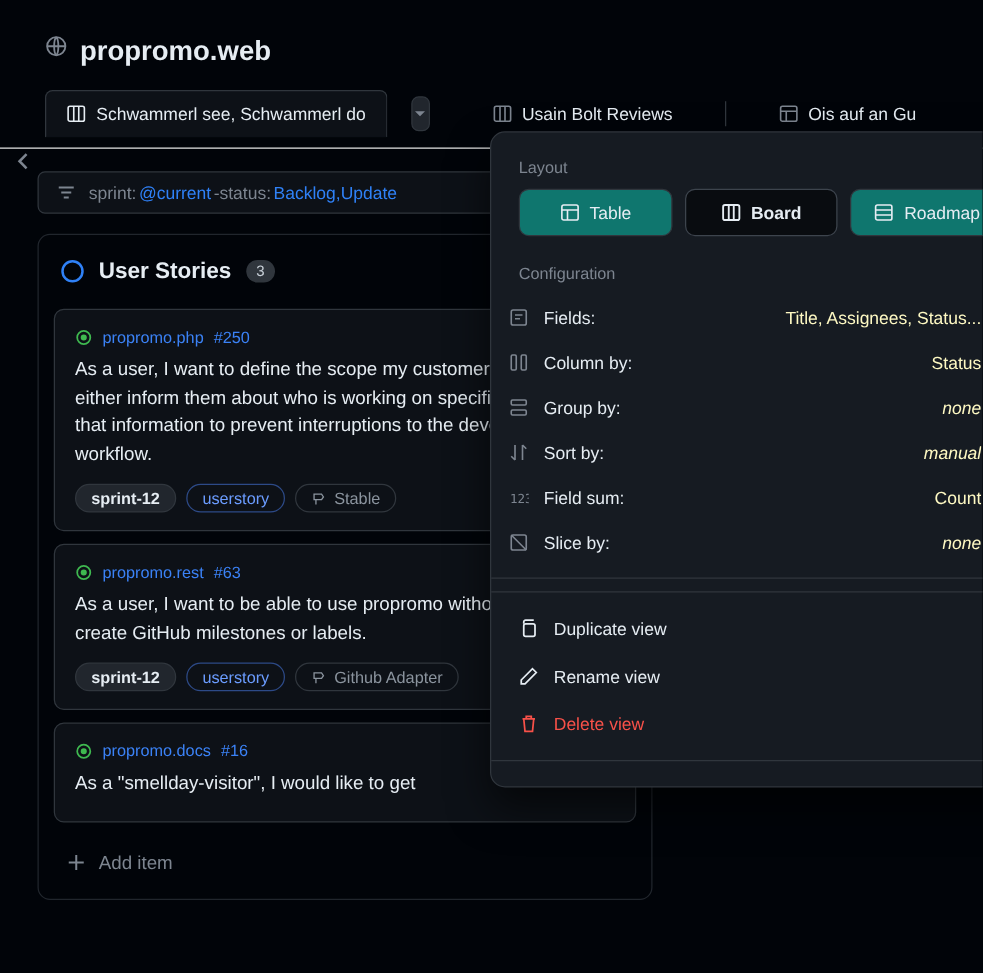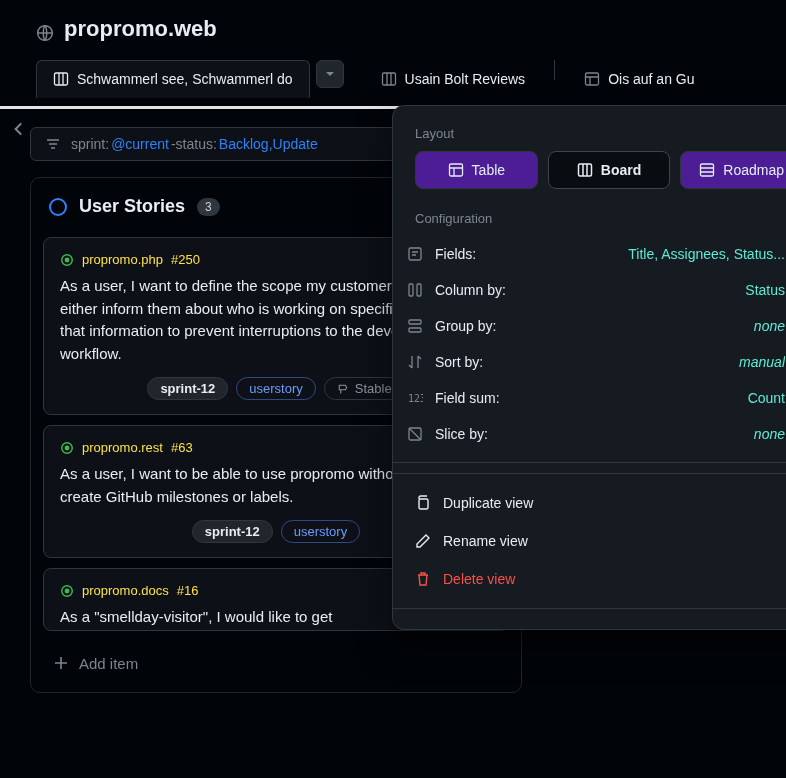--- a/index.html
+++ b/index.html
@@ -8,32 +8,32 @@
   color: #e6edf3;
   font-family: -apple-system, BlinkMacSystemFont, "Segoe UI", Helvetica, Arial, sans-serif;
   font-size: 14px;
   width: 786px;
   height: 778px;
   overflow: hidden;
   position: relative;
 }
 .header {
   display: flex;
-  align-items: flex-end;
+  align-items: flex-start;
   gap: 10px;
-  padding: 16px 36px 18px;
+  padding: 28px 36px 18px;
 }
 .globe-icon { width: 18px; height: 18px; color: #7d8590; }
 .repo-name { font-size: 22px; font-weight: 700; color: #e6edf3; }
 .tabs-row {
   display: flex;
-  align-items: flex-start;
-  gap: 0;
+  align-items: center;
+  gap: 13px;
   padding: 0 36px 8px;
-  border-bottom: 3px solid #e5e5e5;
+  border-bottom: 1px solid #e5e5e5;
 }
 .tab {
   display: flex;
   align-items: center;
   gap: 8px;
   padding: 10px 16px;
   color: #e6edf3;
   border: 1px solid transparent;
   border-radius: 6px 6px 0 0;
   cursor: pointer;
@@ -105,24 +105,24 @@
   padding: 2px 8px;
   border-radius: 10px;
 }
 .card {
   margin: 6px 12px 10px;
   padding: 14px 16px 14px;
   border: 1px solid #30363d;
   border-radius: 8px;
   background: #0d1117;
 }
-.card-top { display: flex; align-items: center; gap: 8px; color: #fde047; font-size: 13px; margin-bottom: 8px; }
+.card-top { display: flex; align-items: center; gap: 8px; color: #3b82f6; font-size: 13px; margin-bottom: 8px; }
 .open-dot { width: 14px; height: 14px; }
 .card-body { color: #e6edf3; font-size: 15px; line-height: 1.5; margin-bottom: 12px; }
-.labels { display: flex; gap: 8px; flex-wrap: wrap; justify-content: center; }
+.labels { display: flex; gap: 8px; flex-wrap: wrap; }
 .pill {
   padding: 3px 12px;
   border-radius: 14px;
   font-size: 13px;
   border: 1px solid #30363d;
   display: inline-flex;
   align-items: center;
   gap: 6px;
 }
 .pill.sprint { color: #e6edf3; background: #21262d; font-weight: 600; }
@@ -163,36 +163,36 @@
 }
 .layout-btn {
   flex: 1;
   display: flex;
   align-items: center;
   justify-content: center;
   gap: 8px;
   padding: 10px 8px;
   border: 1px solid #30363d;
   border-radius: 8px;
-  background: #4c1d95;
+  background: #0f766e;
   color: #e6edf3;
   cursor: pointer;
   font-size: 14px;
 }
 .layout-btn.selected { background: #090c10; border-color: #3d444d; font-weight: 700; }
 .config-row {
   display: flex;
   align-items: flex-end;
   padding: 10px 14px;
   gap: 12px;
   cursor: pointer;
 }
 .config-icon { width: 16px; height: 16px; color: #7d8590; flex-shrink: 0; }
 .config-label { color: #e6edf3; flex-shrink: 0; }
-.config-value { margin-left: auto; color: #5eead4; text-align: right; white-space: nowrap; overflow: hidden; text-overflow: ellipsis; }
+.config-value { margin-left: auto; color: #fef9c3; text-align: right; white-space: nowrap; overflow: hidden; text-overflow: ellipsis; }
 .config-value.italic { font-style: italic; }
 .chev { width: 14px; height: 14px; color: #7d8590; flex-shrink: 0; }
 .divider { height: 1px; background: #30363d; margin: 10px 0; }
 .action-row {
   display: flex;
   align-items: center;
   gap: 12px;
   padding: 11px 22px;
   cursor: pointer;
   color: #e6edf3;
@@ -293,24 +293,30 @@
           <circle cx="8" cy="8" r="6"></circle>
           <circle cx="8" cy="8" r="2" fill="#3fb950"></circle>
         </svg>
       <span>propromo.rest</span>
       <span>#63</span>
     </div>
     <div class="card-body">As a user, I want to be able to use propromo without having to create GitHub milestones or labels.</div>
     <div class="labels">
       <span class="pill sprint">sprint-12</span>
       <span class="pill userstory">userstory</span>
-    </div>
-  </div>
-
-  <div class="card" style="padding-bottom:1px;">
+      <span class="pill adapter">
+        <svg width="12" height="12" viewBox="0 0 16 16" fill="none" stroke="#8b949e" stroke-width="1.4">
+            <path d="M3 3h8l2 3-2 3H3zM5 9v5"></path>
+          </svg>
+        <span>Github Adapter</span>
+      </span>
+    </div>
+  </div>
+
+  <div class="card" style="padding-bottom:18px;">
     <div class="card-top">
       <svg class="open-dot" viewBox="0 0 16 16" fill="none" stroke="#3fb950" stroke-width="1.6">
           <circle cx="8" cy="8" r="6"></circle>
           <circle cx="8" cy="8" r="2" fill="#3fb950"></circle>
         </svg>
       <span>propromo.docs</span>
       <span>#16</span>
     </div>
     <div class="card-body" style="margin-bottom:0;">As a "smellday-visitor", I would like to get</div>
   </div>

